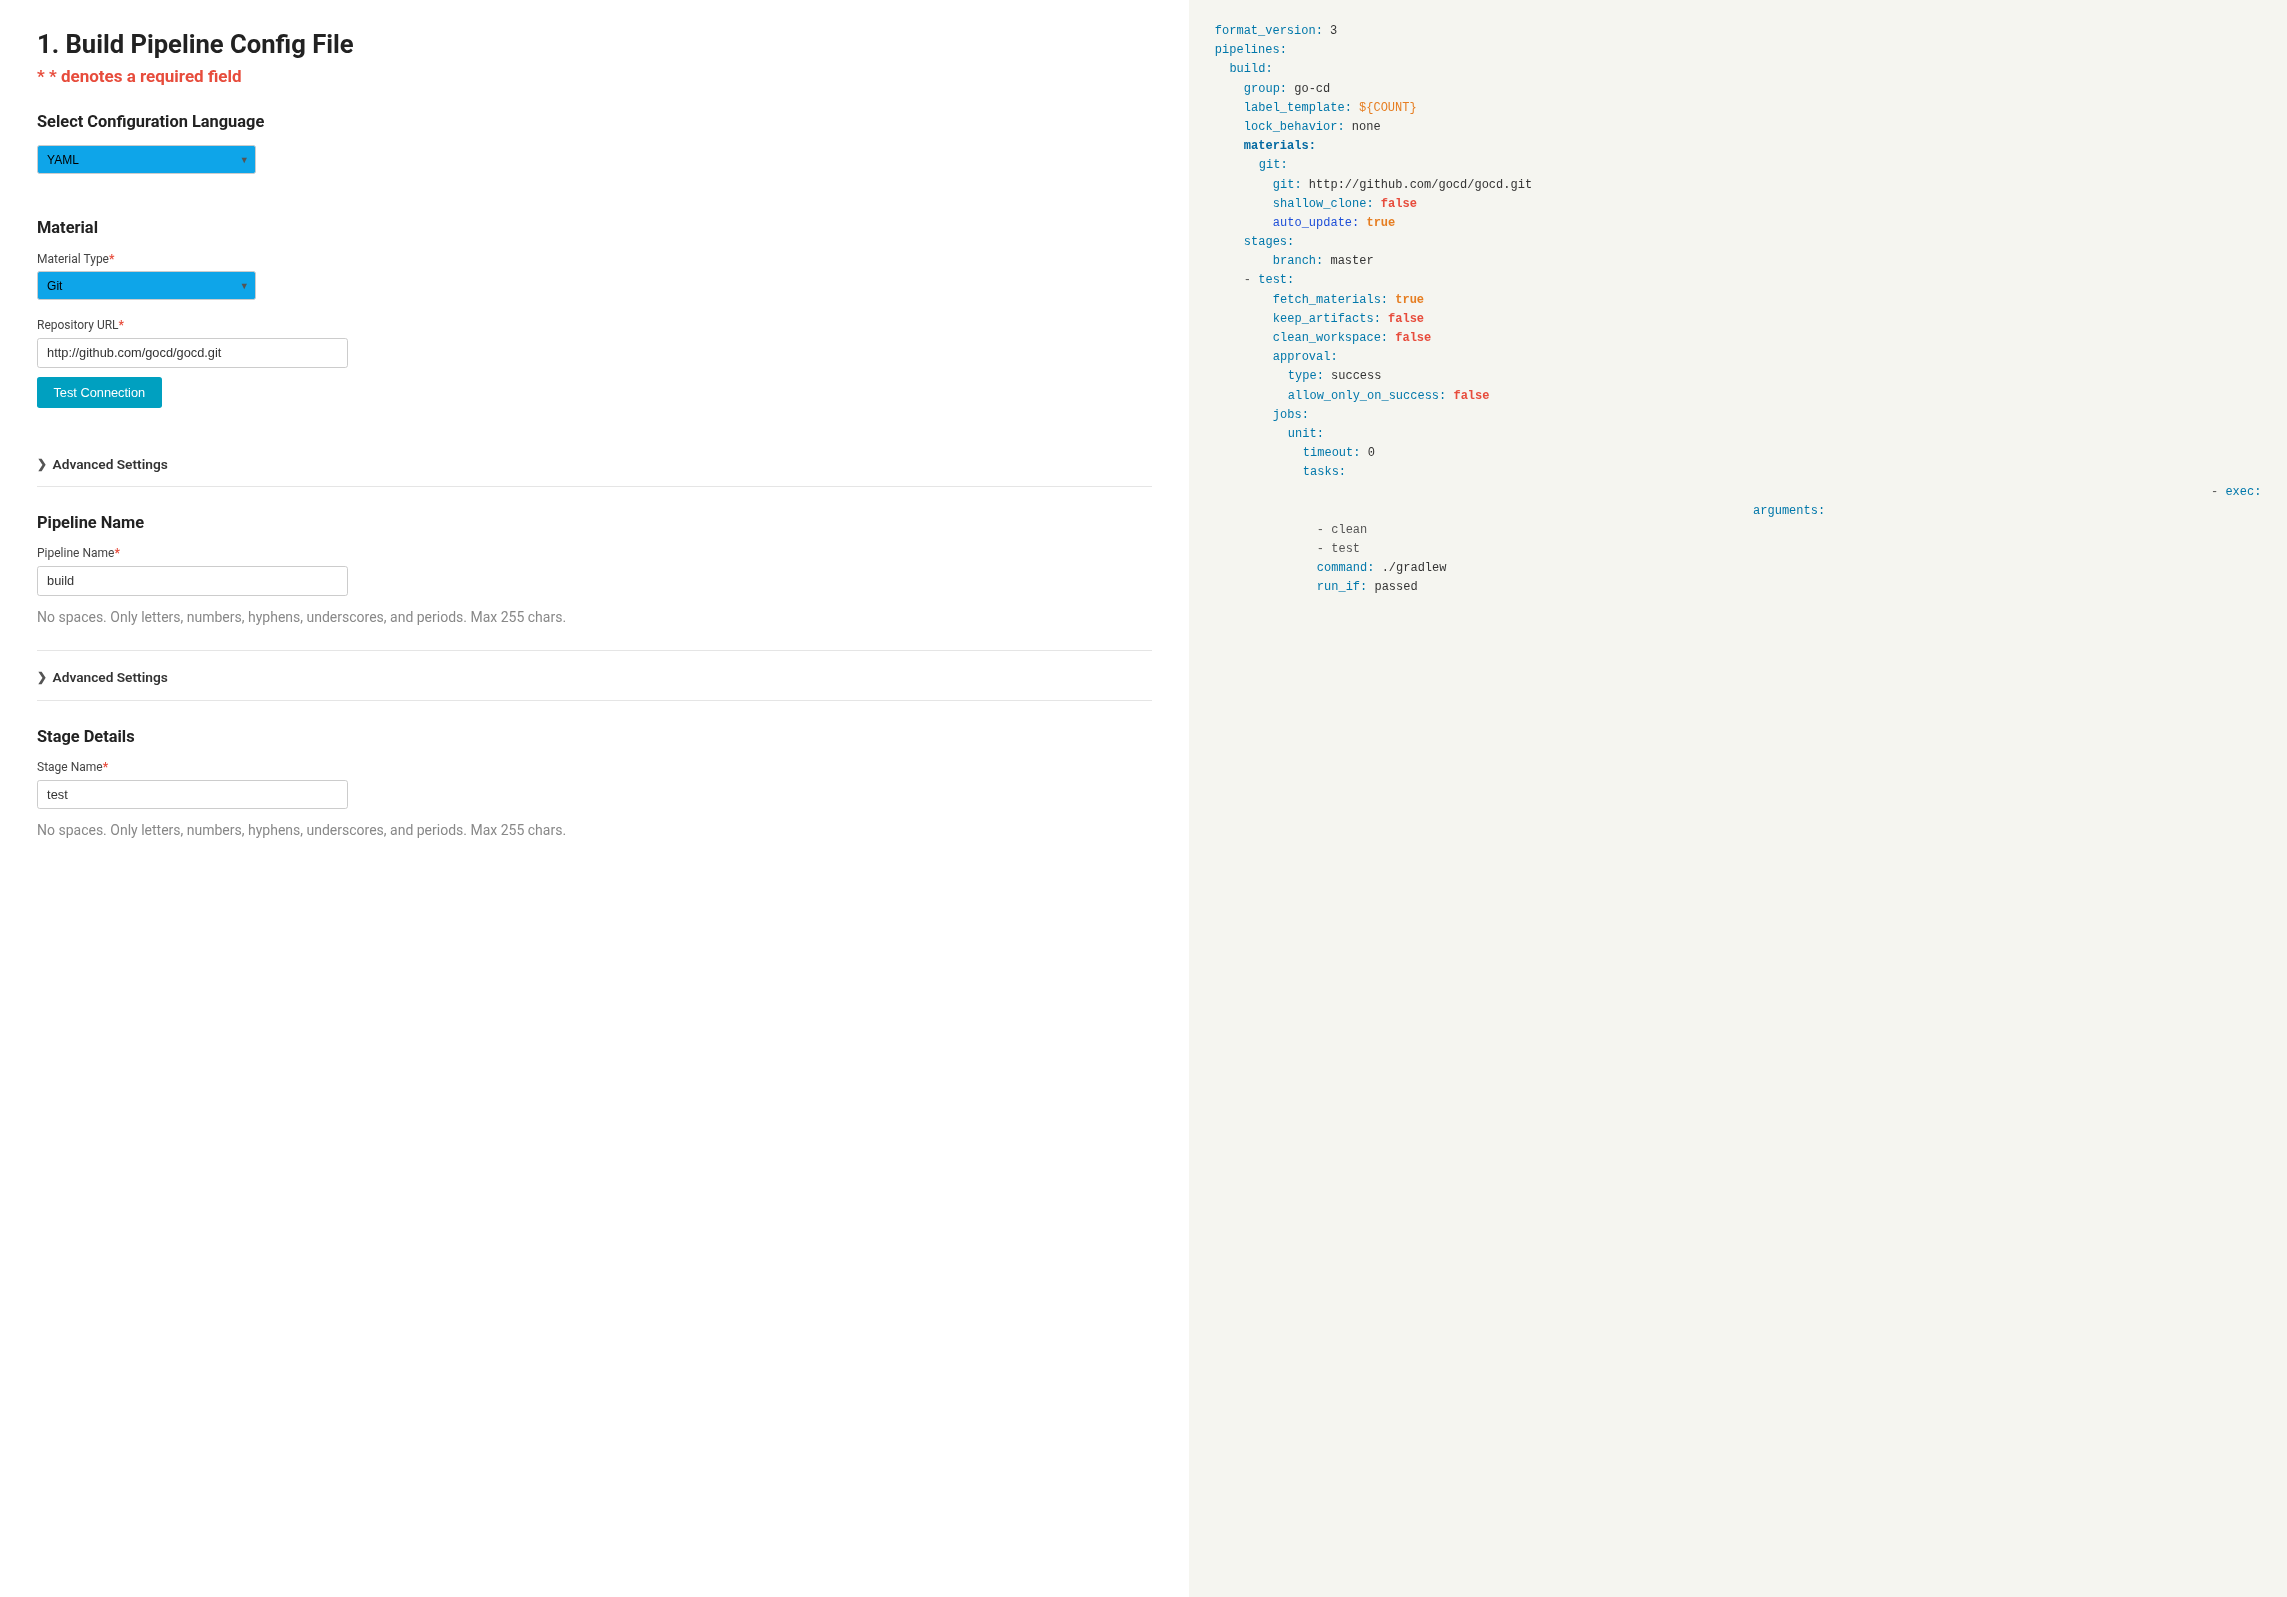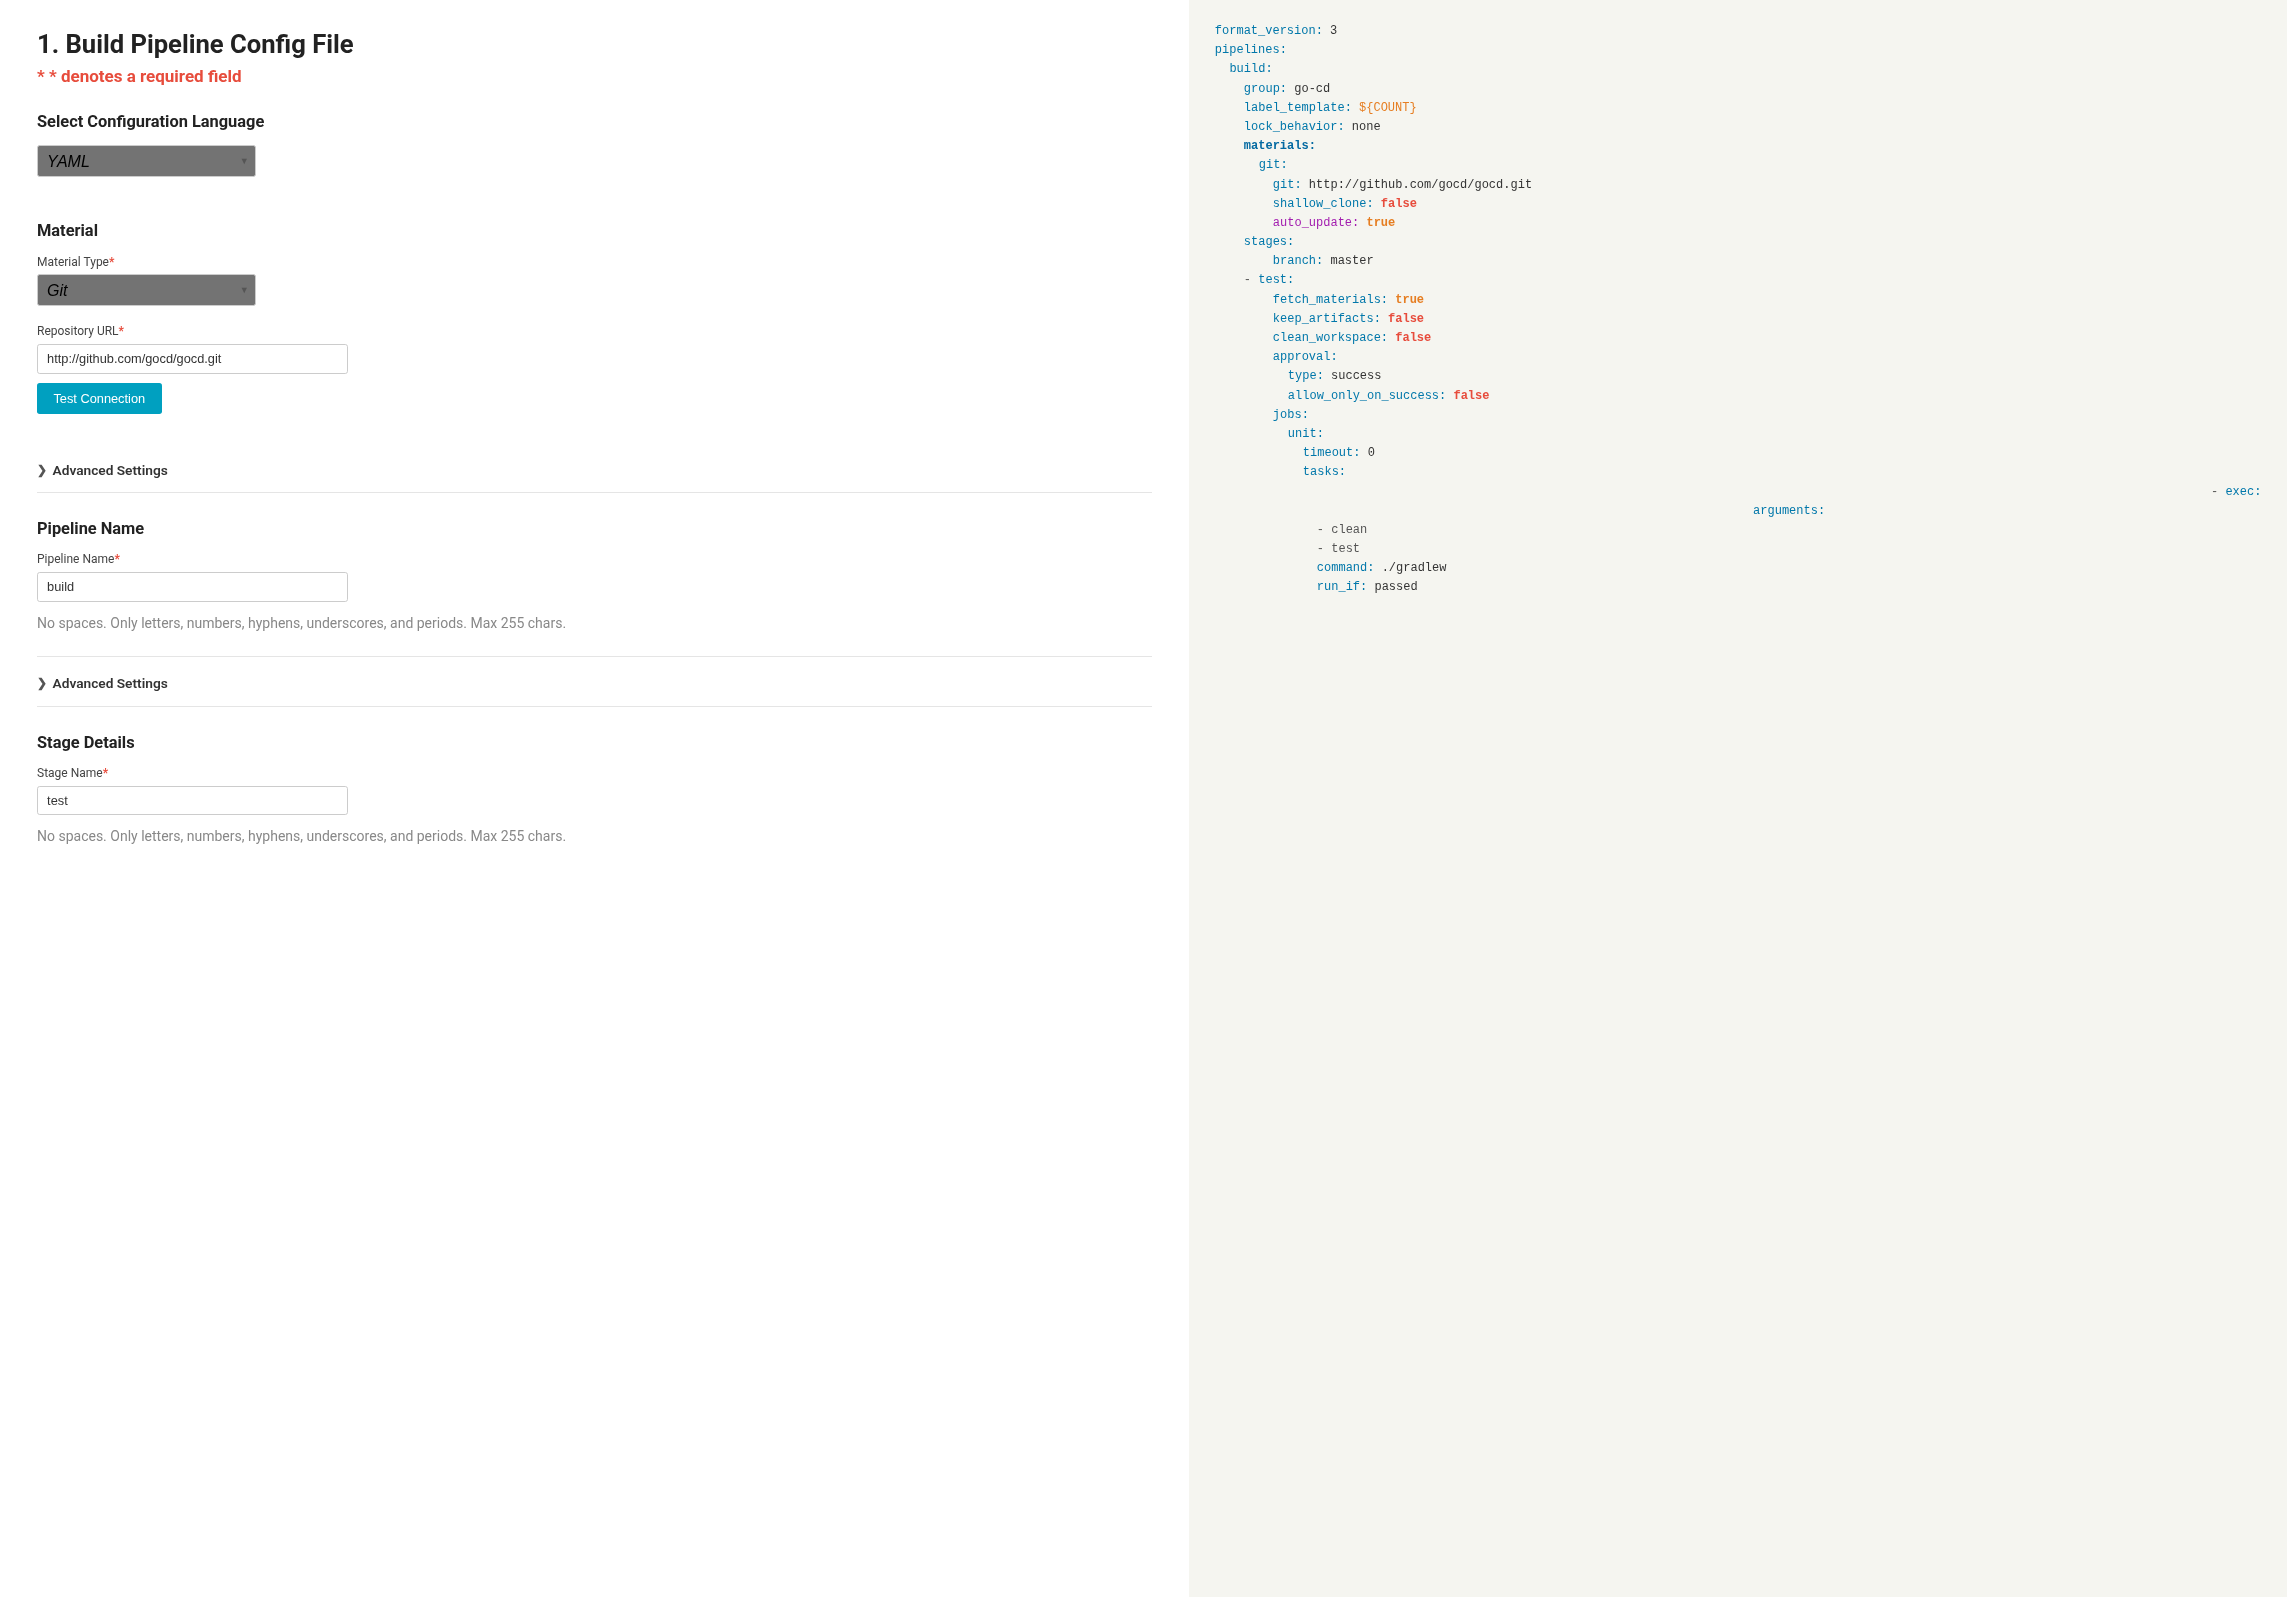--- a/index.html
+++ b/index.html
@@ -59,25 +59,24 @@
       position: relative;
       display: inline-block;
       width: 219px;
       margin-bottom: 18.3px;
     }
     .select-wrapper select {
       width: 100%;
       padding: 6.4px 25.6px 6.4px 9.1px;
       border: 0.9px solid #ccc;
       border-radius: 2.7px;
-      background: #737373;
+      background: #0ea5e9;
       appearance: none;
-      font-size: 16px;
+      font-size: 12px;
       cursor: pointer;
-      font-style: italic;
     }
     .select-arrow {
       position: absolute;
       right: 7.3px;
       top: 50%;
       transform: translateY(-50%);
       pointer-events: none;
       font-size: 9.1px;
       color: #555;
     }
@@ -214,21 +213,21 @@
 <span class="yaml-line" style="padding-left: 0px;"><span style="color: rgb(0, 119, 170);">format_version: </span><span style="color: rgb(51, 51, 51);">3</span></span>
     <span class="yaml-line" style="padding-left: 0px;"><span style="color: rgb(0, 119, 170);">pipelines:</span></span>
     <span class="yaml-line" style="padding-left: 14.6px;"><span style="color: rgb(0, 119, 170);">build:</span></span>
     <span class="yaml-line" style="padding-left: 29px;"><span style="color: rgb(0, 119, 170);">group: </span><span style="color: rgb(51, 51, 51);">go-cd</span></span>
     <span class="yaml-line" style="padding-left: 29px;"><span style="color: rgb(0, 119, 170);">label_template: </span><span style="color: rgb(230, 126, 34);">${COUNT}</span></span>
     <span class="yaml-line" style="padding-left: 29px;"><span style="color: rgb(0, 119, 170);">lock_behavior: </span><span style="color: rgb(51, 51, 51);">none</span></span>
     <span class="yaml-line" style="padding-left: 29px;"><span style="color: #0369a1; font-weight: bold;">materials:</span></span>
     <span class="yaml-line" style="padding-left: 44px;"><span style="color: rgb(0, 119, 170);">git:</span></span>
     <span class="yaml-line" style="padding-left: 58px;"><span style="color: rgb(0, 119, 170);">git: </span><span style="color: rgb(51, 51, 51);">http://github.com/gocd/gocd.git</span></span>
     <span class="yaml-line" style="padding-left: 58px;"><span style="color: rgb(0, 119, 170);">shallow_clone: </span><span style="color: rgb(231, 76, 60); font-weight: bold;">false</span></span>
-    <span class="yaml-line" style="padding-left: 58px;"><span style="color: #a21caf;">auto_update: </span><span style="color: rgb(230, 126, 34); font-weight: bold;">true</span></span>
+    <span class="yaml-line" style="padding-left: 58px;"><span style="color: #1d4ed8;">auto_update: </span><span style="color: rgb(230, 126, 34); font-weight: bold;">true</span></span>
     <span class="yaml-line" style="padding-left: 29px;"><span style="color: rgb(0, 119, 170);">stages:</span></span>
     <span class="yaml-line" style="padding-left: 58px;"><span style="color: rgb(0, 119, 170);">branch: </span><span style="color: rgb(51, 51, 51);">master</span></span>
     <span class="yaml-line" style="padding-left: 29px;"><span style="color: rgb(85, 85, 85);">- </span><span style="color: rgb(0, 119, 170);">test:</span></span>
     <span class="yaml-line" style="padding-left: 58px;"><span style="color: rgb(0, 119, 170);">fetch_materials: </span><span style="color: rgb(230, 126, 34); font-weight: bold;">true</span></span>
     <span class="yaml-line" style="padding-left: 58px;"><span style="color: rgb(0, 119, 170);">keep_artifacts: </span><span style="color: rgb(231, 76, 60); font-weight: bold;">false</span></span>
     <span class="yaml-line" style="padding-left: 58px;"><span style="color: rgb(0, 119, 170);">clean_workspace: </span><span style="color: rgb(231, 76, 60); font-weight: bold;">false</span></span>
     <span class="yaml-line" style="padding-left: 58px;"><span style="color: rgb(0, 119, 170);">approval:</span></span>
     <span class="yaml-line" style="padding-left: 73px;"><span style="color: rgb(0, 119, 170);">type: </span><span style="color: rgb(51, 51, 51);">success</span></span>
     <span class="yaml-line" style="padding-left: 73px;"><span style="color: rgb(0, 119, 170);">allow_only_on_success: </span><span style="color: rgb(231, 76, 60); font-weight: bold;">false</span></span>
     <span class="yaml-line" style="padding-left: 58px;"><span style="color: rgb(0, 119, 170);">jobs:</span></span>

